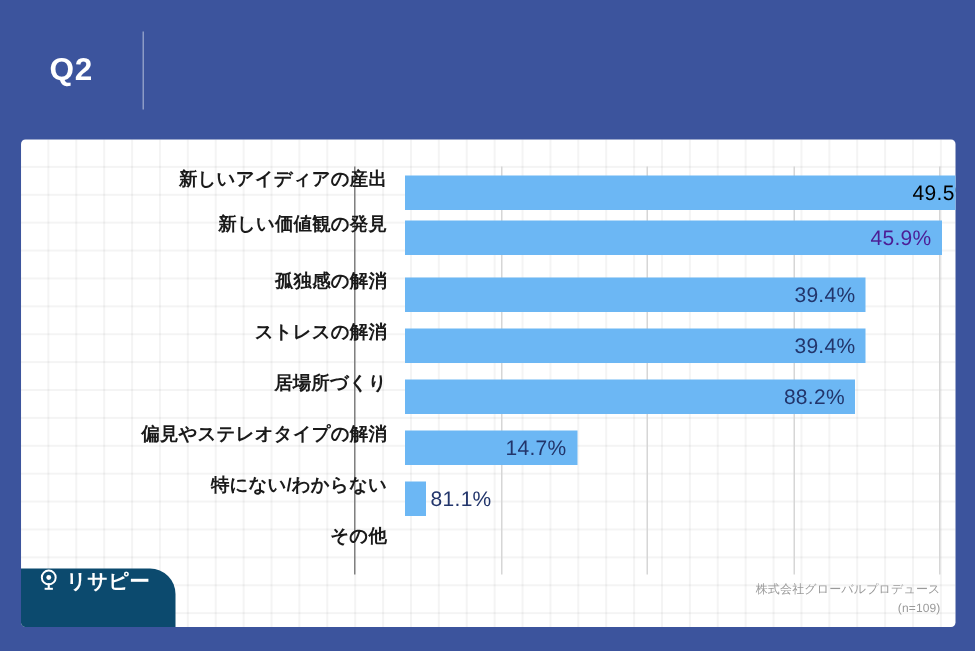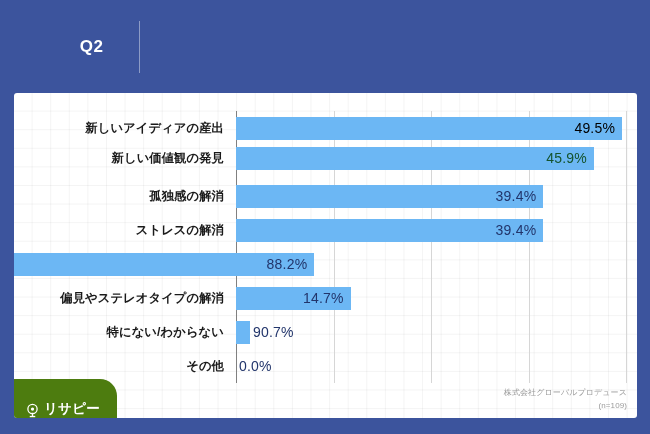--- a/index.html
+++ b/index.html
@@ -27,24 +27,23 @@
     width: 650px;
     height: 93px;
     display: flex;
     align-items: center;
   }
   #q-number {
     width: 95px;
     flex: 0 0 95px;
     text-align: center;
     color: #ffffff;
-    font-size: 17px;
+    font-size: 21px;
     font-weight: bold;
     letter-spacing: 0.5px;
-    padding-left: 44px;
   }
   #header-divider {
     width: 1px;
     height: 52px;
     background: #8c9bc6;
     flex: 0 0 1px;
   }
   #question-text {
     flex: 1 1 auto;
     padding-left: 18px;
@@ -97,21 +96,22 @@
     background: #808080;
     width: 1px;
   }
 
   .row {
     position: absolute;
     left: 0;
     width: 518px;
     height: 34px;
     display: flex;
-    align-items: center;
+    align-items: flex-start;
+    padding-left: 34px;
   }
   .row-label {
     width: 222px;
     flex: 0 0 222px;
     text-align: right;
     padding-right: 12px;
     box-sizing: border-box;
     font-size: 12.3px;
     font-weight: bold;
     color: #1a1a1a;
@@ -158,24 +158,24 @@
     margin-left: 14px;
   }
 
   
   #logo-tab {
     position: absolute;
     left: 0;
     bottom: 0;
     width: 103px;
     height: 39px;
-    background: #4d7c0f;
+    background: #0c4a6e;
     border-top-right-radius: 17px;
     display: flex;
-    align-items: flex-end;
+    align-items: flex-start;
     padding-left: 11px;
     box-sizing: border-box;
   }
   #logo-icon {
     width: 15px;
     height: 15px;
     flex: 0 0 15px;
     margin-right: 4px;
     display: block;
   }
@@ -211,68 +211,65 @@
           <div class="bar-wrap">
             <div class="bar" style="width: 386.1px; background: rgb(108, 183, 244);">
               <span class="bar-value" style="color: #000000;">49.5%</span>
             </div>
           </div>
         </div>
         <div class="row" style="top: 48px;">
           <div class="row-label">新しい価値観の発見</div>
           <div class="bar-wrap">
             <div class="bar" style="width: 358.02px; background: rgb(108, 183, 244);">
-              <span class="bar-value" style="color: #14532d;">45.9%</span>
+              <span class="bar-value" style="color: #4c1d95;">45.9%</span>
             </div>
           </div>
         </div>
         <div class="row" style="top: 86px;">
           <div class="row-label">孤独感の解消</div>
           <div class="bar-wrap">
             <div class="bar" style="width: 307.32px; background: rgb(108, 183, 244);">
               <span class="bar-value" style="color: rgb(34, 53, 107);">39.4%</span>
             </div>
           </div>
         </div>
         <div class="row" style="top: 120px;">
           <div class="row-label">ストレスの解消</div>
           <div class="bar-wrap">
             <div class="bar" style="width: 307.32px; background: rgb(108, 183, 244);">
               <span class="bar-value" style="color: rgb(34, 53, 107);">39.4%</span>
             </div>
           </div>
         </div>
         <div class="row" style="top: 154px;">
+          <div class="row-label">居場所づくり</div>
           <div class="bar-wrap">
             <div class="bar" style="width: 300.3px; background: rgb(108, 183, 244);">
               <span class="bar-value" style="color: rgb(34, 53, 107);">88.2%</span>
             </div>
           </div>
         </div>
         <div class="row" style="top: 188px;">
           <div class="row-label">偏見やステレオタイプの解消</div>
           <div class="bar-wrap">
             <div class="bar" style="width: 114.66px; background: rgb(108, 183, 244);">
               <span class="bar-value" style="color: rgb(34, 53, 107);">14.7%</span>
             </div>
           </div>
         </div>
         <div class="row" style="top: 222px;">
           <div class="row-label">特にない/わからない</div>
           <div class="bar-wrap">
             <div class="bar" style="width: 14.04px; background: rgb(108, 183, 244);"></div>
-            <span class="bar-value outside" style="color: rgb(34, 53, 107); left: 14.04px;">90.7%</span>
+            <span class="bar-value outside" style="color: rgb(34, 53, 107); left: 14.04px;">81.1%</span>
           </div>
         </div>
         <div class="row" style="top: 256px;">
           <div class="row-label">その他</div>
-          <div class="bar-wrap">
-            <div class="bar" style="width: 0px; background: rgb(108, 183, 244);"></div>
-            <span class="bar-value outside" style="color: rgb(34, 53, 107); left: 0px;">0.0%</span>
-          </div>
         </div>
       </div>
 
     <div id="credit">
       <div>株式会社グローバルプロデュース</div>
       <div>(n=109)</div>
     </div>
 
     <div id="logo-tab">
       <svg id="logo-icon" viewBox="0 0 24 24">

